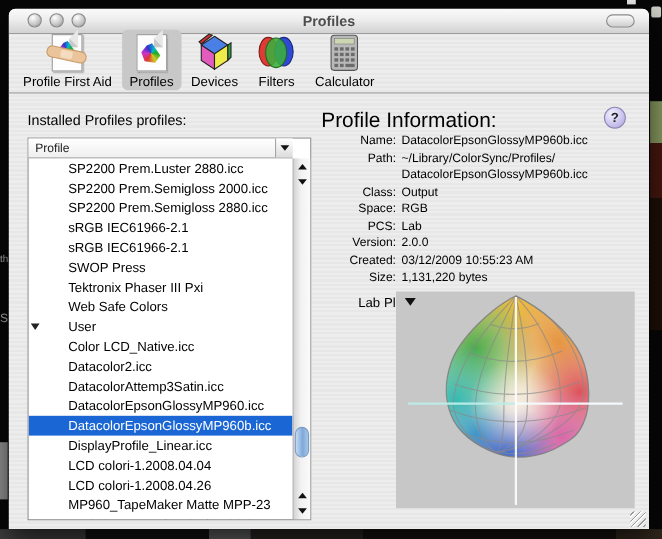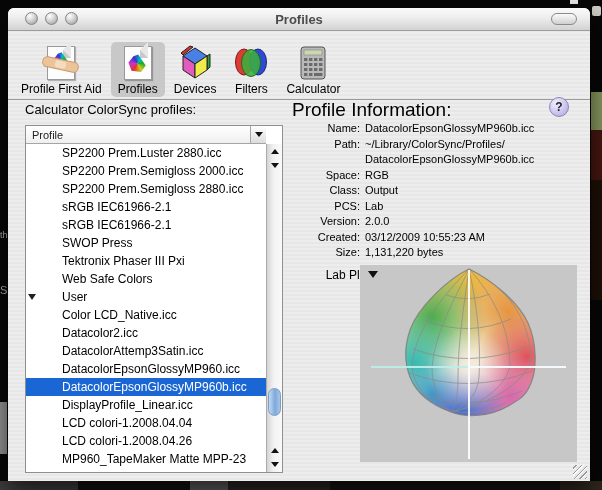--- a/index.html
+++ b/index.html
@@ -27,21 +27,21 @@
   }
   .tl{position:absolute;top:4px;width:13px;height:13px;border-radius:50%;
     background:radial-gradient(circle at 35% 28%,#ffffff,#c9c9c9 55%,#8f8f8f 100%);
     border:1px solid #858585;box-sizing:border-box;}
   #wtitle{position:absolute;left:0;right:0;top:4px;text-align:center;
     font-size:13px;font-weight:bold;color:#4c4c4c;}
   #pill{position:absolute;right:13px;top:5px;width:26px;height:12px;border-radius:7px;
     background:linear-gradient(180deg,#fbfbfb,#cfcfcf);border:1px solid #8a8a8a;box-sizing:border-box;}
   
   #toolbar{
-    position:absolute;left:0;top:23px;right:0;height:69px;
+    position:absolute;left:0;top:23px;right:0;height:54px;
     border-bottom:1px solid #9a9a9a;
     display:flex;align-items:flex-end;padding:0 0 2px 6px;box-sizing:border-box;
   }
   .tbitem{display:flex;flex-direction:column;align-items:center;justify-content:flex-end;
     padding:3px 7px 1px;border-radius:5px;margin-right:2px;}
   .tbitem.selected{background:#c8c8c8;}
   .tbicon{height:36px;display:flex;align-items:center;justify-content:center;margin-bottom:1px;}
   .tblabel{font-size:12px;color:#000;white-space:nowrap;}
   
   .page{position:relative;width:26px;height:32px;background:#fdfdfd;border:1px solid #999;
@@ -199,21 +199,21 @@
             <rect x="4" y="27" width="3.4" height="3"></rect>
               <rect x="9" y="27" width="3.4" height="3"></rect>
               <rect x="14" y="27" width="8.4" height="3"></rect>
           </g>
         </svg>
       </div>
       <div class="tblabel">Calculator</div>
     </div>
   </div>
 
-  <div id="left-heading">Calculator ColorSync profiles:</div>
+  <div id="left-heading">Installed Profiles profiles:</div>
 
   <div id="listbox">
     <div id="list-header">
       <span class="htext">Profile</span>
       <div id="hdr-drop">
         <div class="tri-down"></div>
       </div>
     </div>
     <div id="list-body">
         <div class="lrow">
@@ -319,26 +319,26 @@
       <div class="info-row">
     <div class="info-label">Name:</div>
     <div class="info-value">DatacolorEpsonGlossyMP960b.icc</div>
   </div>
       <div class="info-row">
     <div class="info-label">Path:</div>
     <div class="info-value">~/Library/ColorSync/Profiles/
 DatacolorEpsonGlossyMP960b.icc</div>
   </div>
       <div class="info-row">
+    <div class="info-label">Class:</div>
+    <div class="info-value">Output</div>
+  </div>
+      <div class="info-row">
     <div class="info-label">Space:</div>
     <div class="info-value">RGB</div>
-  </div>
-      <div class="info-row">
-    <div class="info-label">Class:</div>
-    <div class="info-value">Output</div>
   </div>
       <div class="info-row">
     <div class="info-label">PCS:</div>
     <div class="info-value">Lab</div>
   </div>
       <div class="info-row">
     <div class="info-label">Version:</div>
     <div class="info-value">2.0.0</div>
   </div>
       <div class="info-row">

